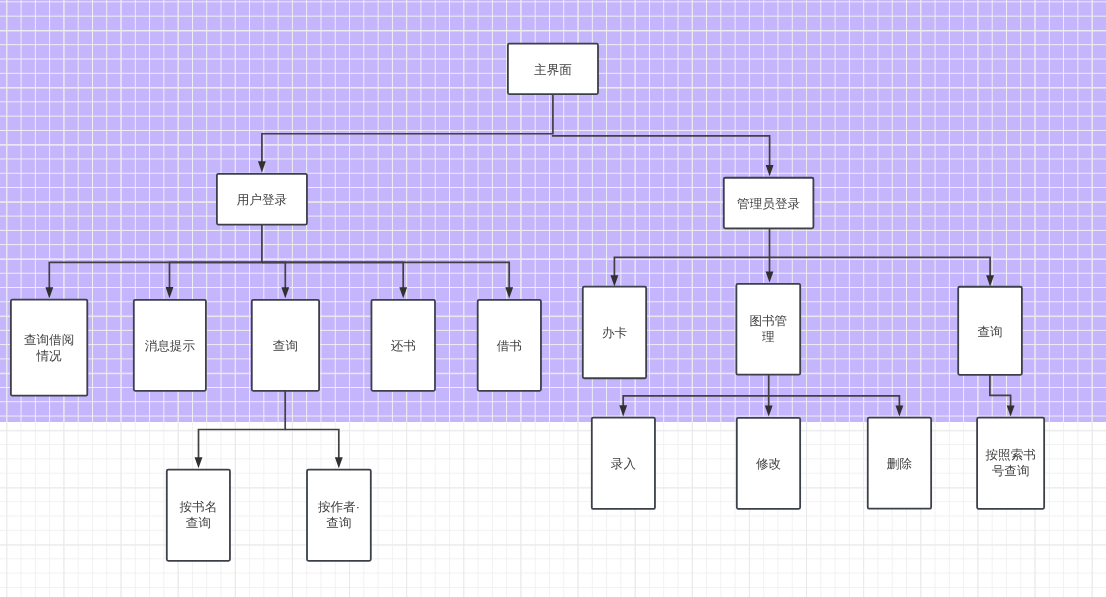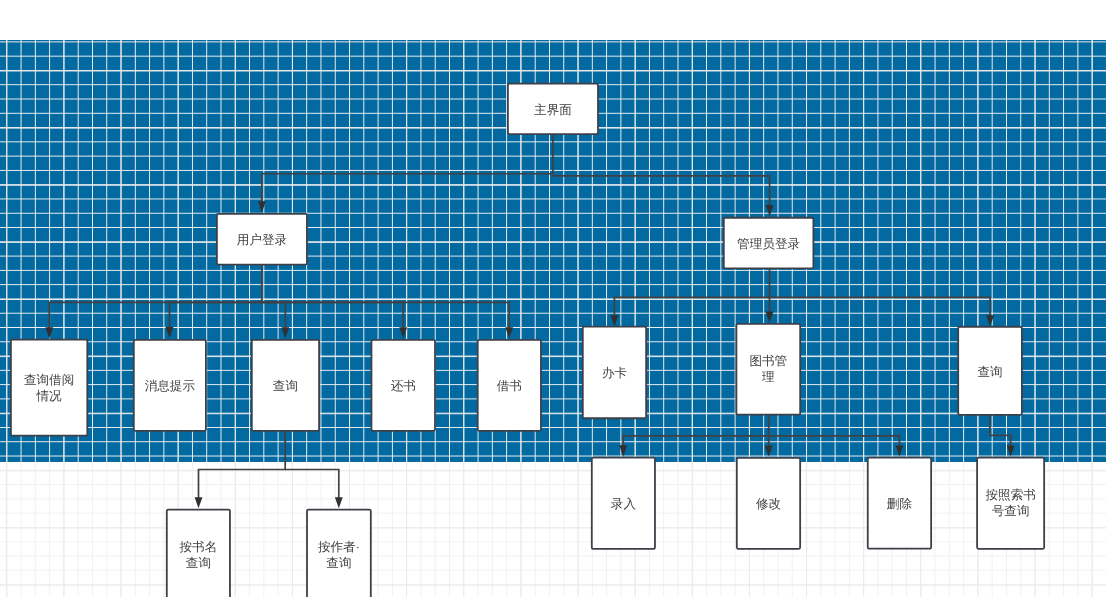--- a/index.html
+++ b/index.html
@@ -8,22 +8,21 @@
     padding: 0;
     width: 1106px;
     height: 597px;
     overflow: hidden;
     background: #ffffff;
   }
   #canvas {
     position: relative;
     width: 1106px;
     height: 422px;
-    background-color: #0369a1;
-    margin-top: 40px;
+    background-color: #c4b5fd;
   }
   #grid {
     position: absolute;
     inset: 0;
     width: 1106px;
     height: 597px;
   }
   #diagram {
     position: absolute;
     inset: 0;

